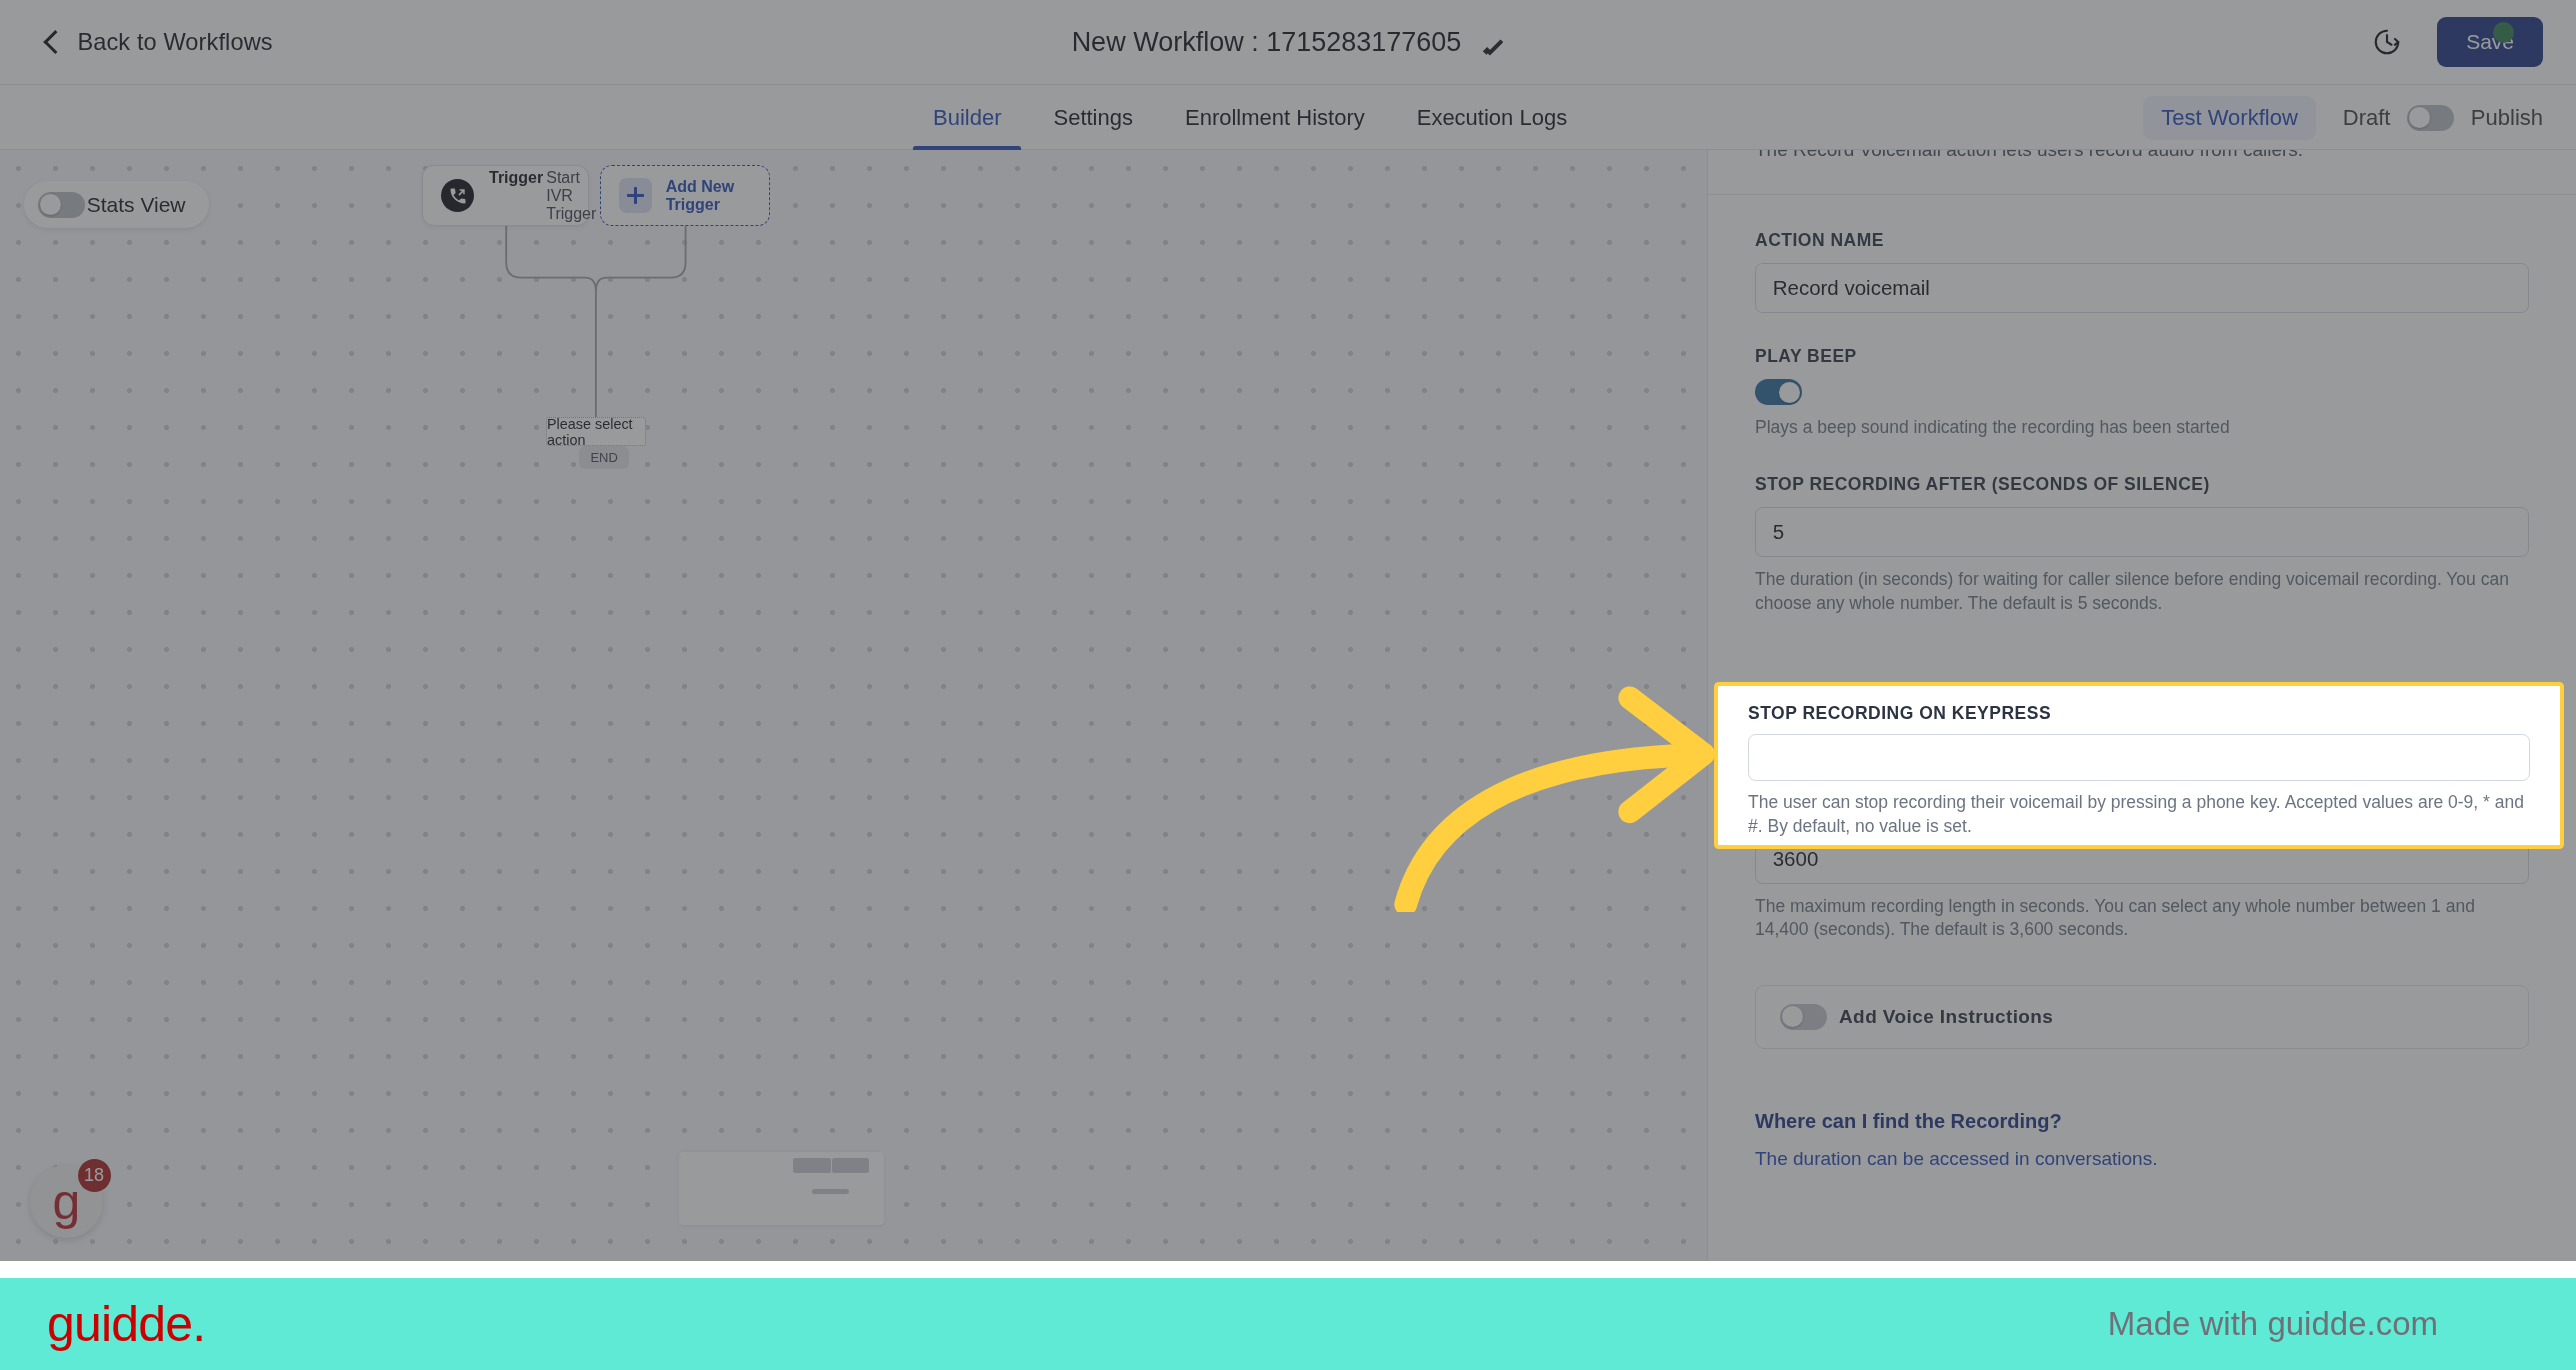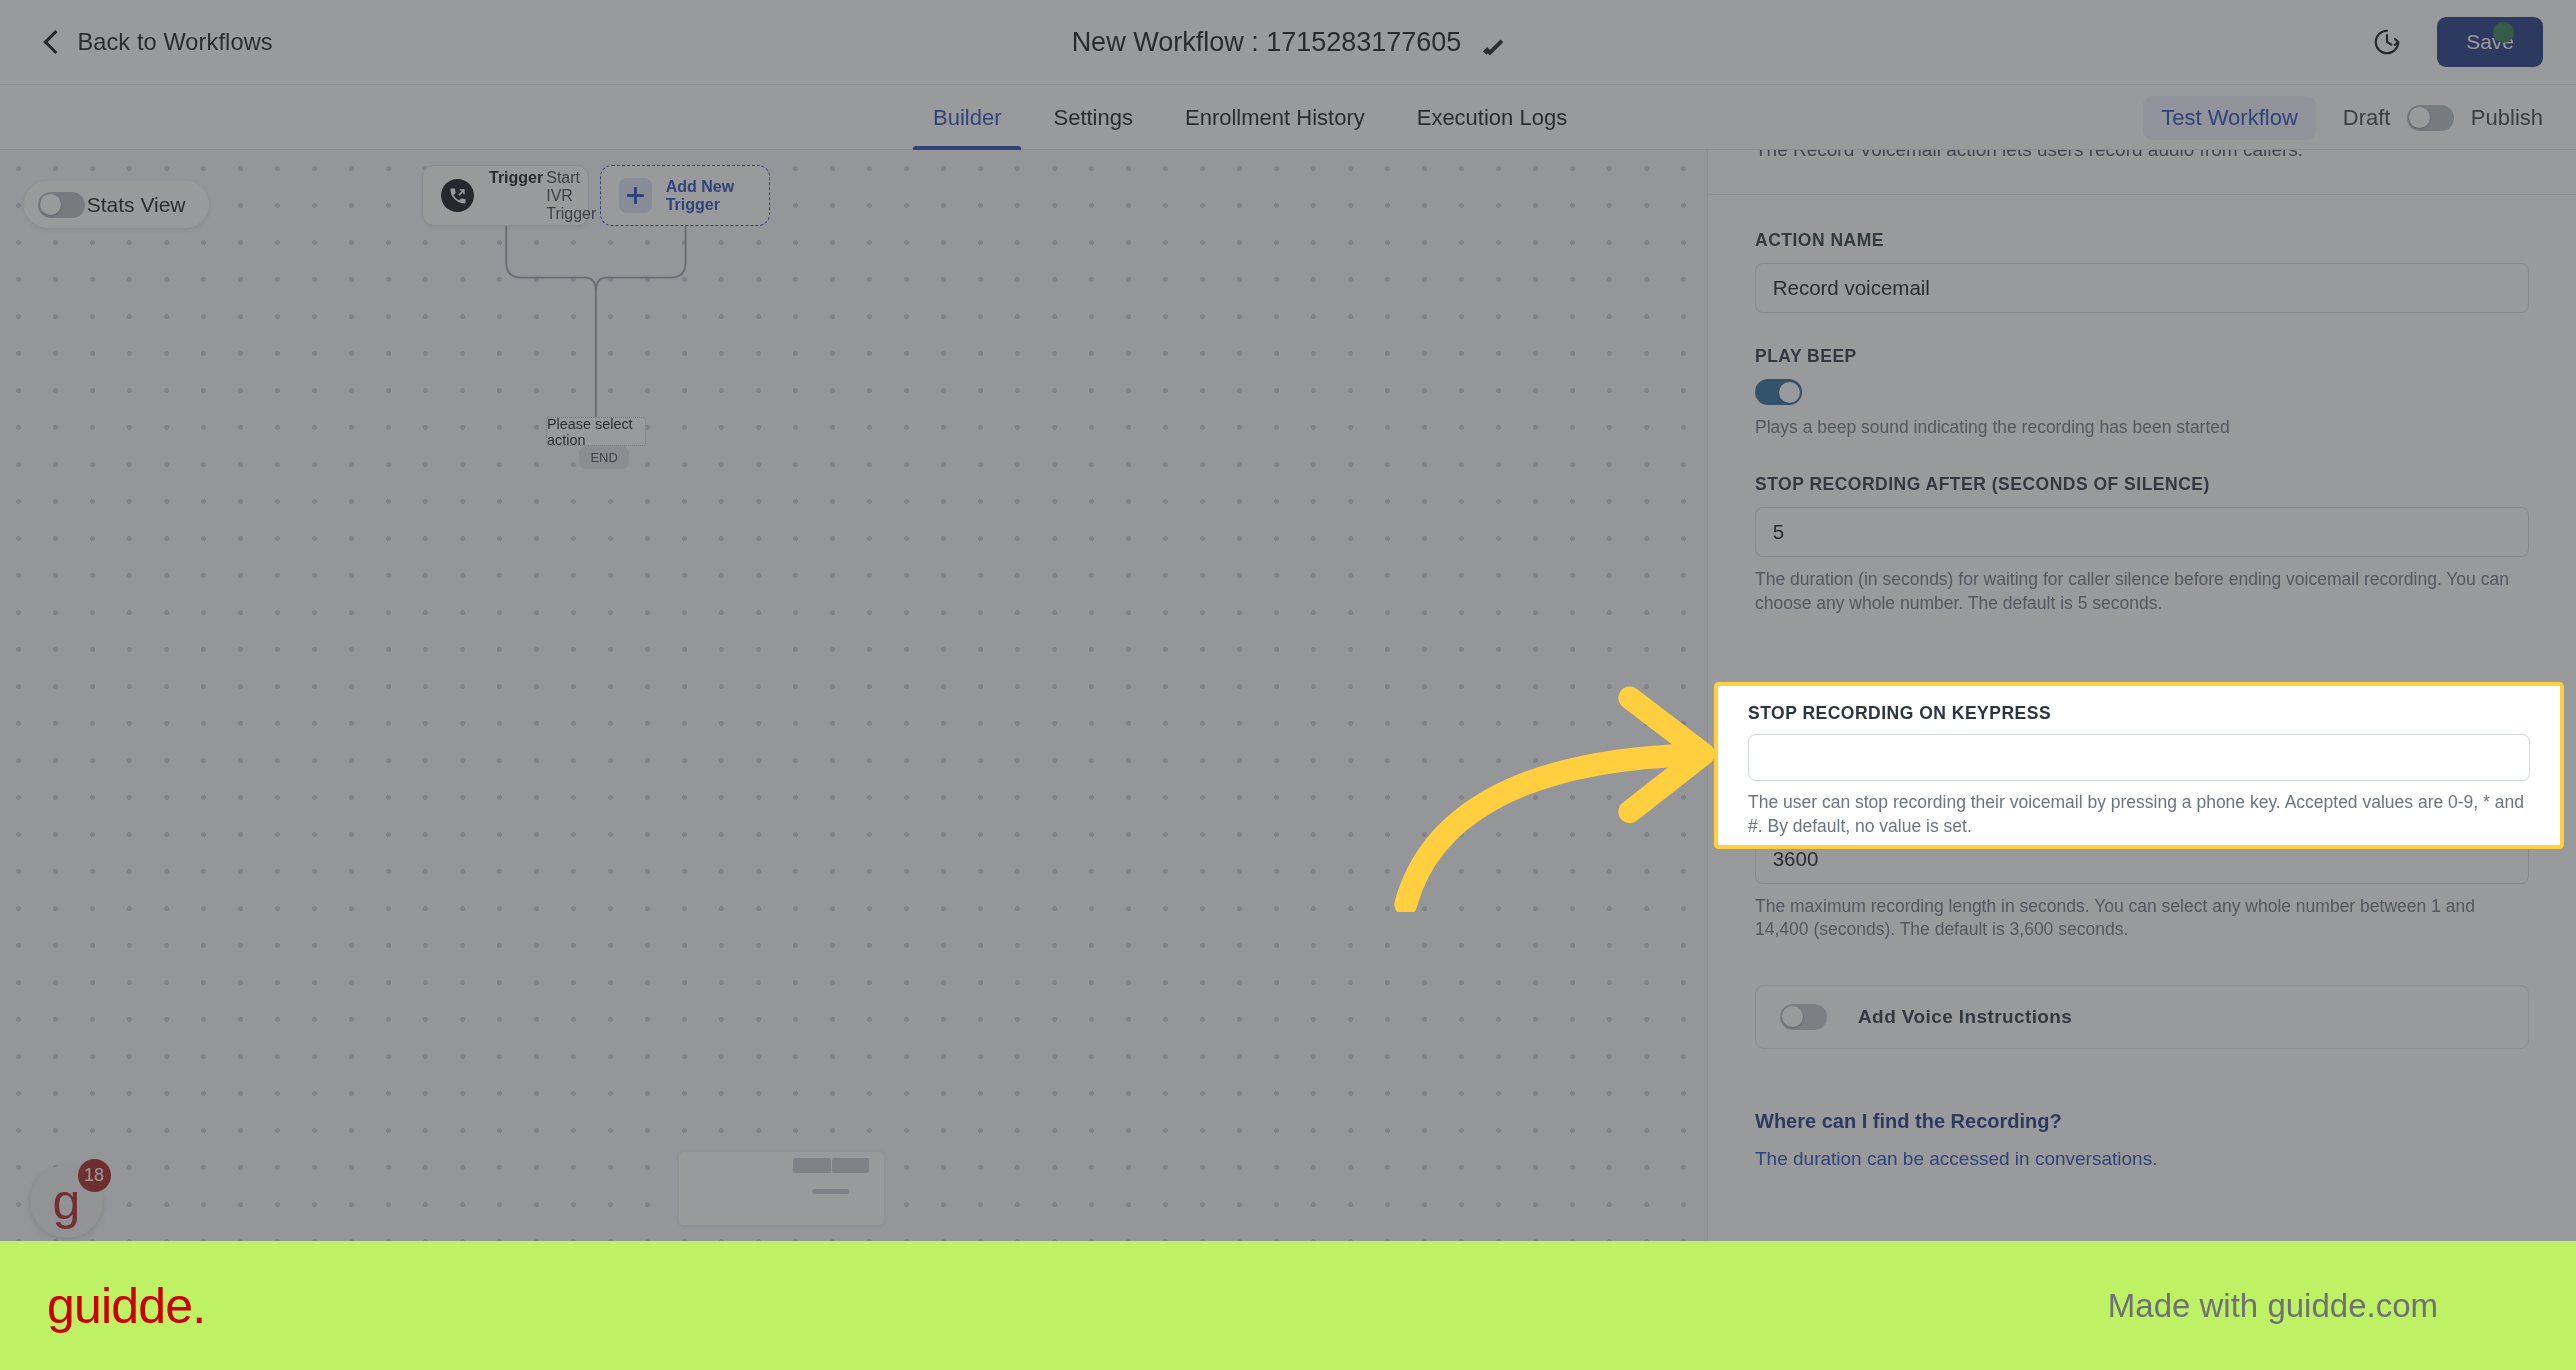--- a/index.html
+++ b/index.html
@@ -249,21 +249,21 @@
   .big-switch .knob2 {
     position:absolute; top:2.3px; left:2.3px; width:21px; height:21px;
     border-radius:50%; background:#fff; box-shadow:0 0.8px 2.3px rgba(0,0,0,.3);
   }
   .big-switch.on { background:#2b6c9c; }
   .big-switch.on .knob2 { left: 23.6px; }
 
   .voice-card {
     margin: 43px 47px 0 47px;
     border: 0.8px solid #e1e4e9; border-radius: 9px;
-    height: 64px; display:flex; align-items:center; gap: 31px;
+    height: 64px; display:flex; align-items:center; gap: 12px;
     padding: 0 24px; cursor: pointer;
   }
   .voice-label { font-size: 19px; font-weight: 700; color:#2c3442; letter-spacing:0.4px; }
 
   .recording-card {
     margin: 38px 47px 0 47px;
     border-radius: 9px; background: #ffffff;
     padding: 23px 0 0 0;
   }
   .rec-q { font-size: 20px; color:#1f3685; font-weight:700; }
@@ -304,22 +304,22 @@
   }
 
   
   .arrow-svg {
     position: absolute; left: 1360px; top: 669px;
     width: 380px; height: 243px; z-index: 61; pointer-events:none;
   }
 
   
   .footer {
-    position: absolute; bottom: 0; left: 0; width: 2576px; height: 129px;
-    background: #bef264;
+    position: absolute; bottom: 0; left: 0; width: 2576px; height: 92px;
+    background: #5eead4;
     display: flex; align-items: center; z-index: 70;
   }
   .brand {
     position:absolute; left: 47px; top: 50%; transform: translateY(-50%);
     font-size: 50px; color: #cc0000; font-weight: 400; letter-spacing:-0.8px;
   }
   .madewith {
     position:absolute; right: 138px; top: 50%; transform: translateY(-50%);
     font-size: 33px; color: #6e7178; font-weight: 400;
   }

